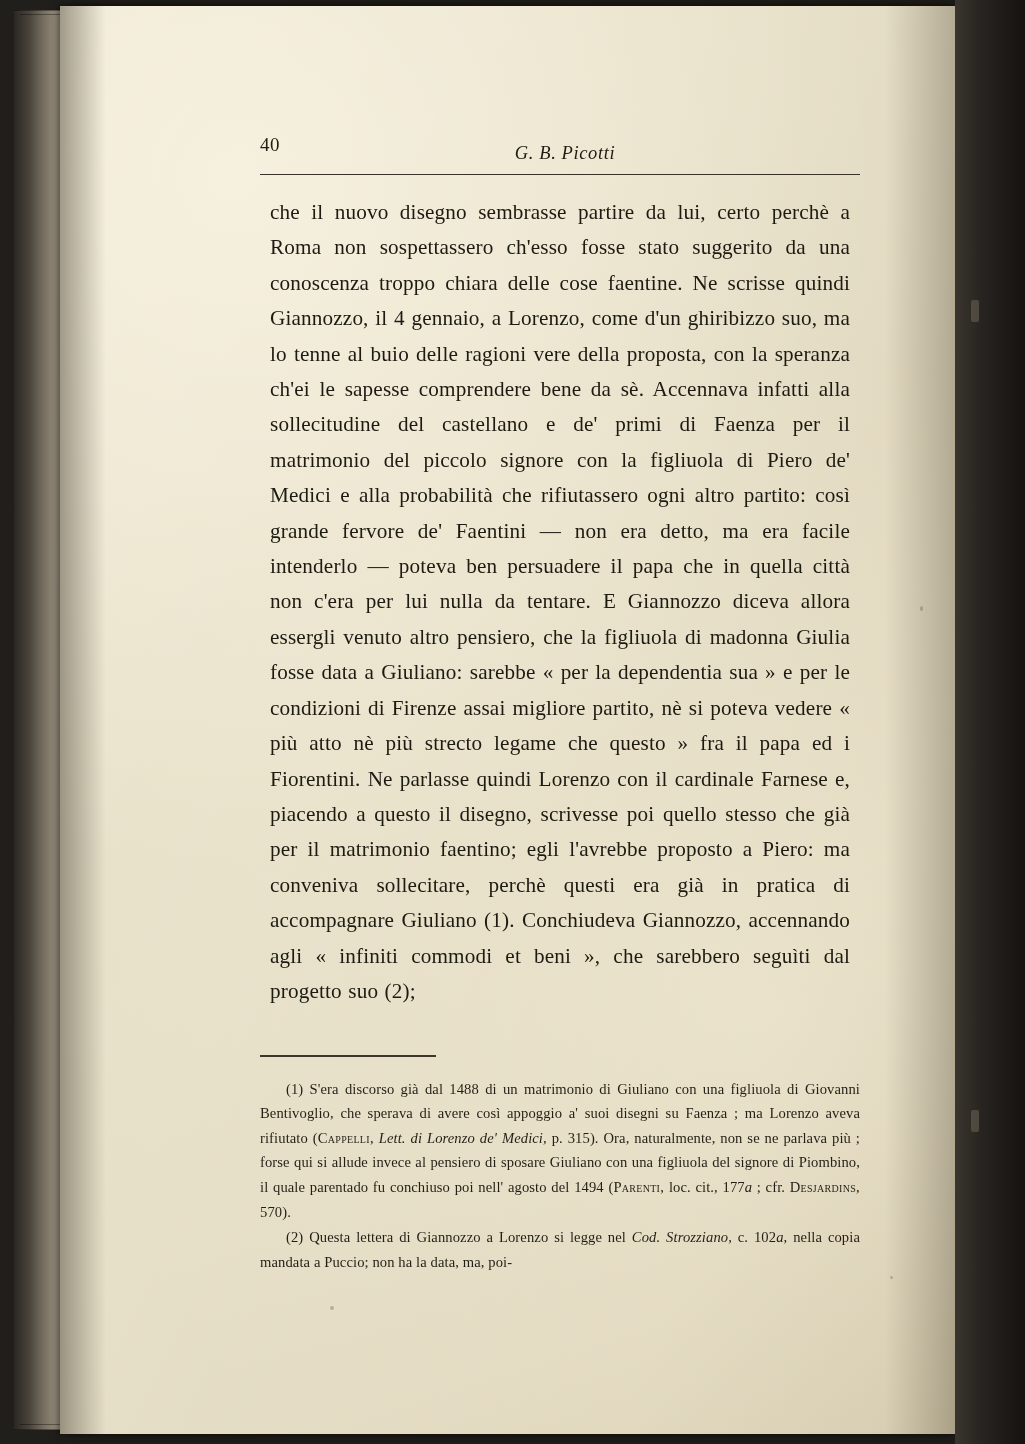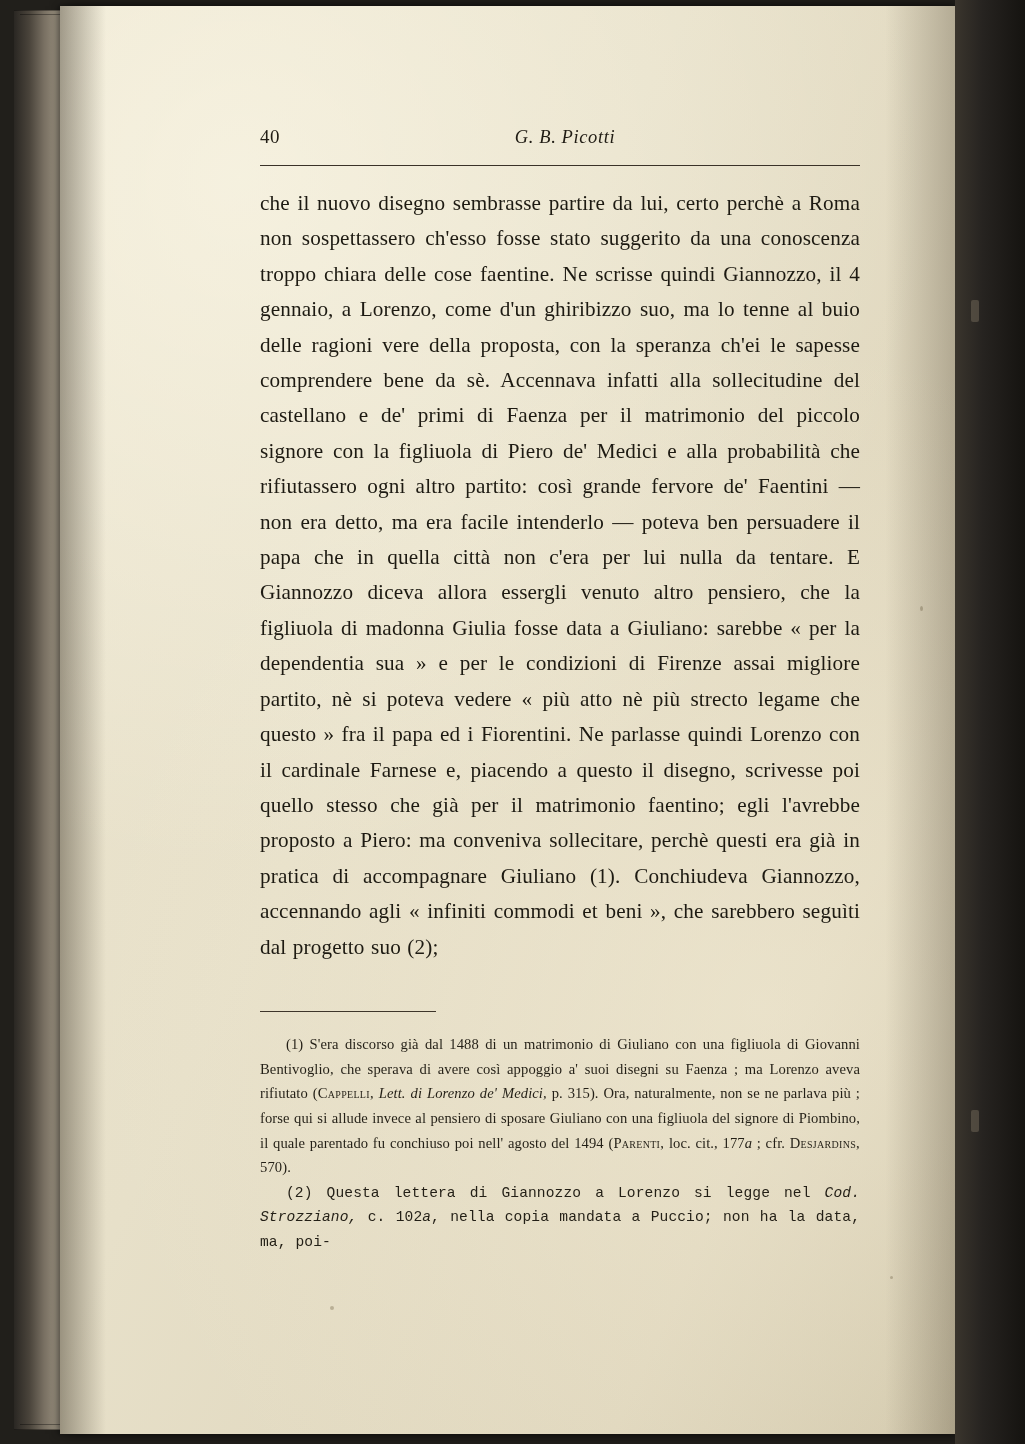--- a/index.html
+++ b/index.html
@@ -97,39 +97,40 @@
     left: 200px;
     width: 600px;
     color: #201c14;
   }
 
   .page-head {
     display: flex;
     align-items: center;
     font-size: 19px;
     letter-spacing: .5px;
-    padding-bottom: 17px;
+    padding-bottom: 10px;
     border-bottom: 1.3px solid #3a3228;
     margin-bottom: 20px;
   }
   .page-head .folio {
     width: 80px;
     font-style: normal;
   }
   .page-head .running-title {
     flex: 1;
     text-align: center;
     font-style: italic;
     font-size: 18.5px;
     letter-spacing: .6px;
     padding-right: 70px;
+    margin-top: 17px;
   }
 
   p.body-par {
-    margin: 0;
+    margin: 10px;
     font-size: 21.2px;
     line-height: 35.4px;
     text-align: justify;
     text-justify: inter-word;
     letter-spacing: .15px;
     word-spacing: 1px;
     color: #1d1a12;
   }
   p.body-par::first-line { }
 
@@ -142,21 +143,21 @@
   }
 
   .note {
     font-size: 14.6px;
     line-height: 24.6px;
     text-align: justify;
     margin: 14px 0 0 0;
     color: #231f16;
     letter-spacing: .1px;
   }
-  .note + .note { margin-top: 1px; font-family: Liberation Mono, monospace; }
+  .note + .note { margin-top: 1px; }
   .note .indent { display: inline-block; width: 26px; }
   .sc { font-variant: small-caps; letter-spacing: .3px; }
   .it { font-style: italic; }
 
   
   .speck {
     position: absolute;
     background: #8e8266;
     border-radius: 50%;
     opacity: .5;

